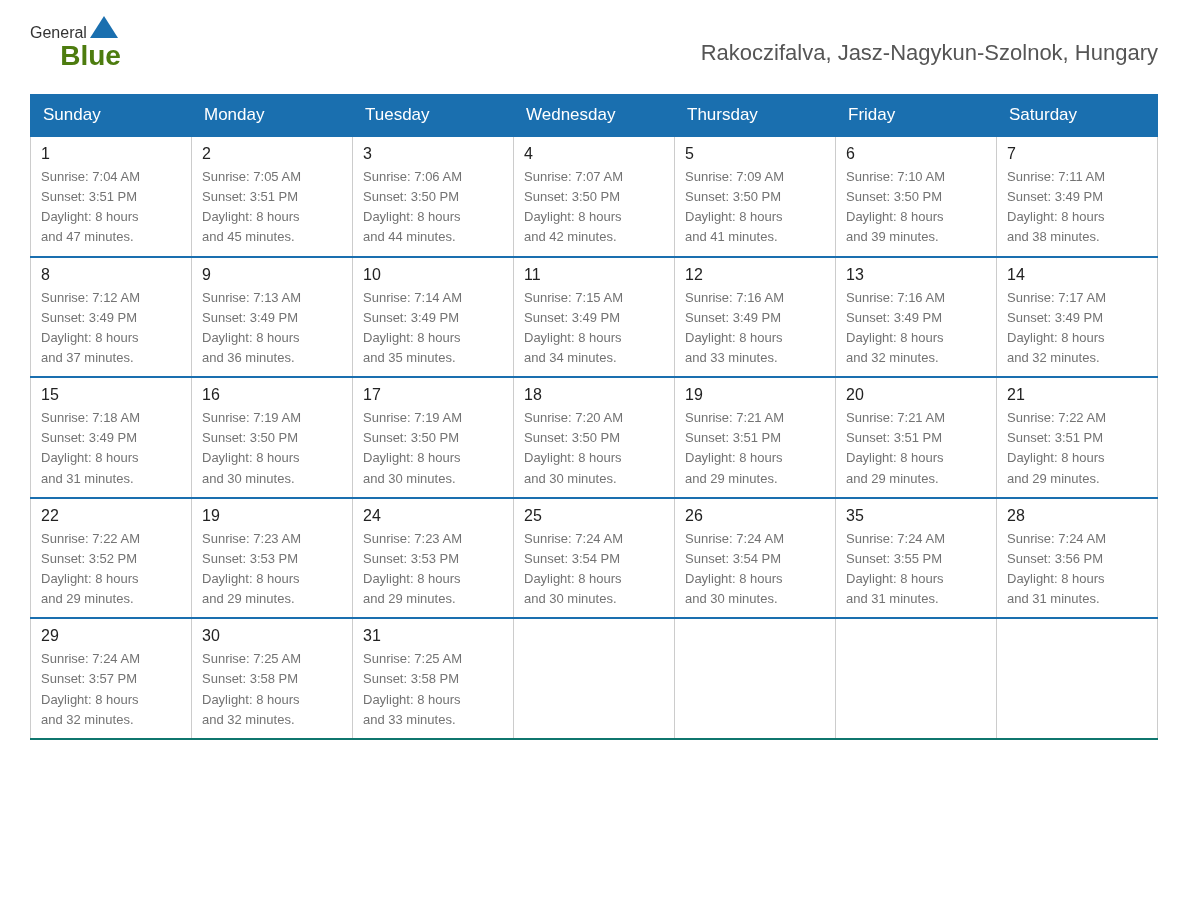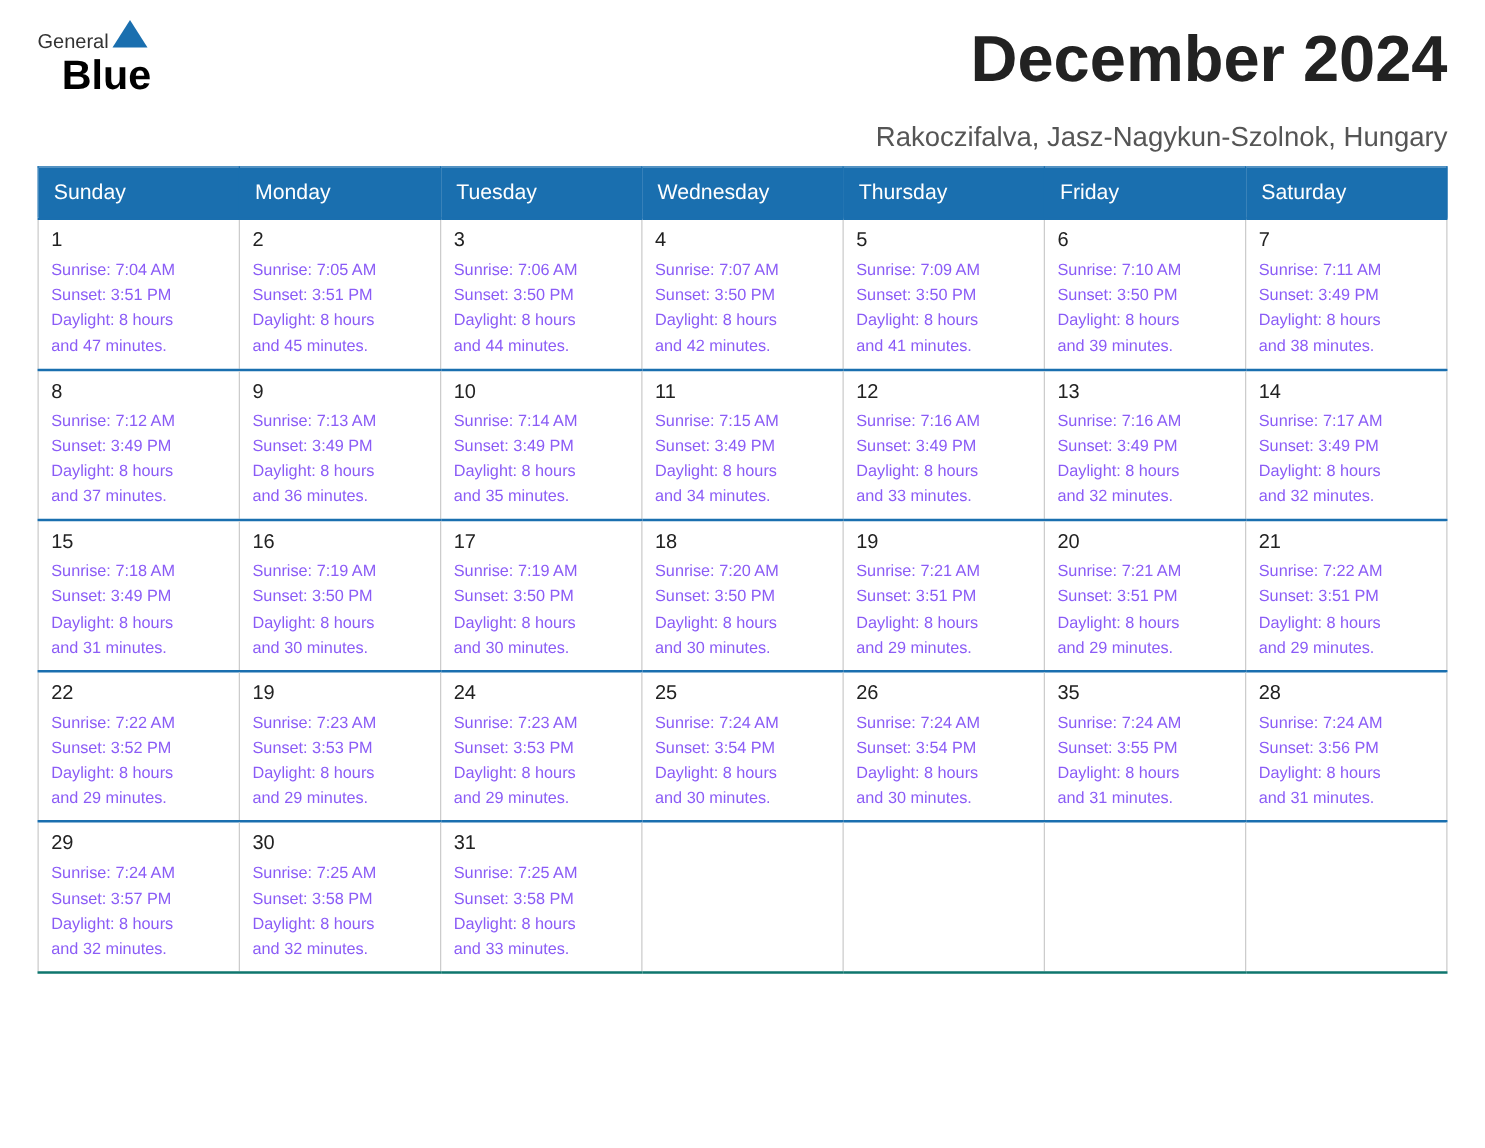--- a/index.html
+++ b/index.html
@@ -26,22 +26,22 @@
       width: 0;
       height: 0;
       border-left: 14px solid transparent;
       border-right: 14px solid transparent;
       border-bottom: 22px solid #1a6faf;
       display: inline-block;
       margin: 0 3px;
       margin-top: -4px;
     }
     .logo-blue {
-      color: #000000;
-      font-size: 33px;
+      color: #4d7c0f;
+      font-size: 28px;
       font-weight: bold;
       display: block;
       margin-top: -2px;
     }
     .title-section {
       text-align: right;
     }
     .month-title {
       font-size: 52px;
       font-weight: bold;
@@ -49,21 +49,21 @@
       line-height: 1.1;
     }
     .location {
       font-size: 22px;
       color: #555;
       margin-top: 20px;
     }
     .calendar {
       width: 100%;
       border-collapse: collapse;
-      margin-top: 10px;
+      margin-top: 22px;
     }
     .calendar th {
       background-color: #1a6faf;
       color: #ffffff;
       padding: 10px 12px;
       text-align: left;
       font-size: 17px;
       font-weight: normal;
       border: 1px solid #1a6faf;
     }
@@ -87,21 +87,21 @@
     .day-number {
       font-size: 16px;
       font-weight: normal;
       margin-bottom: 4px;
       display: block;
       color: #222;
     }
     .day-info {
       font-size: 13px;
       line-height: 1.55;
-      color: #8b5cf6;
+      color: #737373;
     }
     .empty-cell {
       background: #fff;
     }
     .logo-row {
       display: flex;
       align-items: baseline;
     }
   </style>
 </head>
@@ -109,21 +109,20 @@
 
 <div class="header">
   <div class="logo">
     <div class="logo-row">
       <span class="logo-general">General</span>
       <span class="logo-triangle"></span>
     </div>
     <span class="logo-blue">Blue</span>
   </div>
   <div class="title-section">
-    <div class="month-title">December 2024</div>
     <div class="location">Rakoczifalva, Jasz-Nagykun-Szolnok, Hungary</div>
   </div>
 </div>
 
 <table class="calendar">
   <thead>
     <tr>
     <th>Sunday</th>
         <th>Monday</th>
         <th>Tuesday</th>

